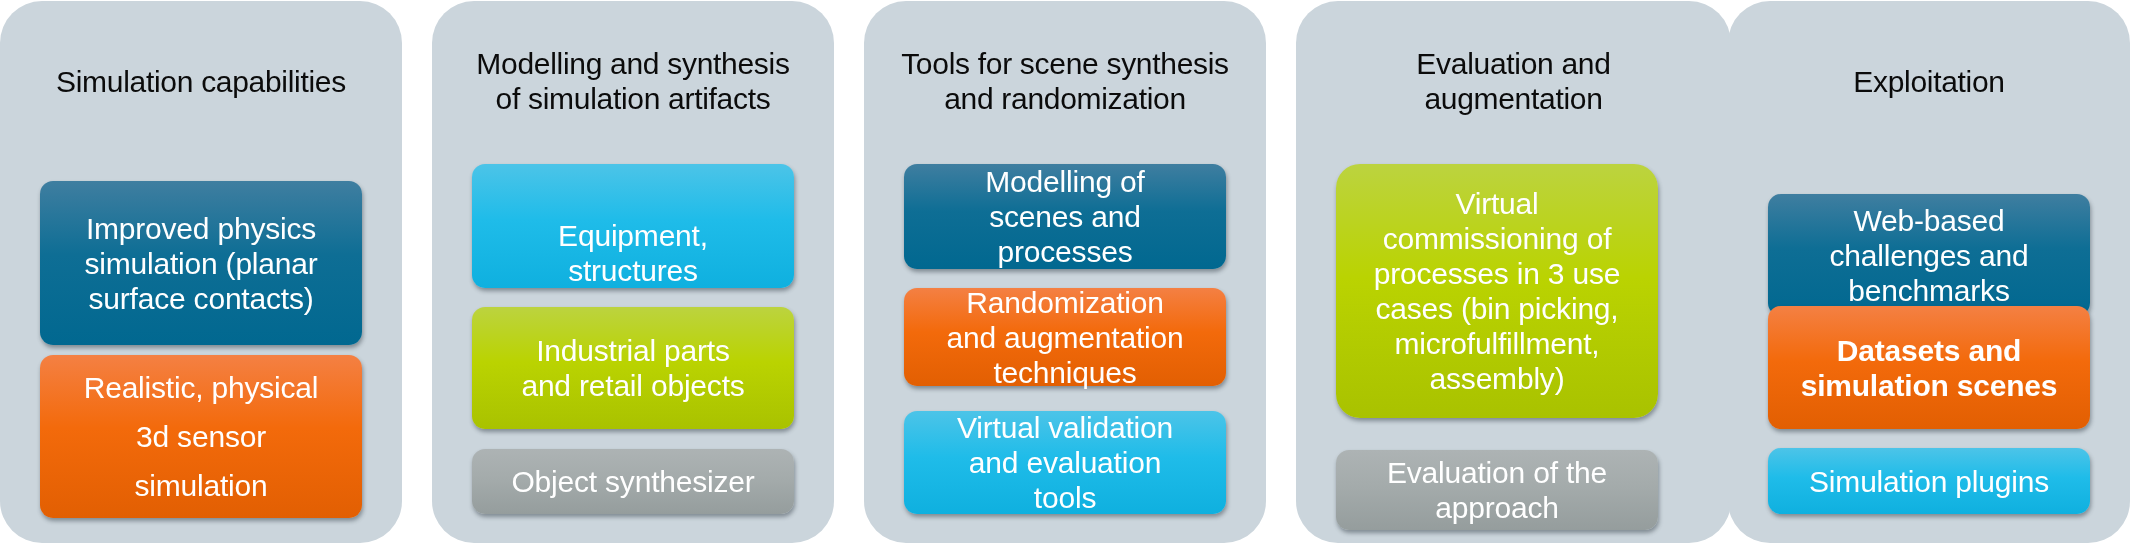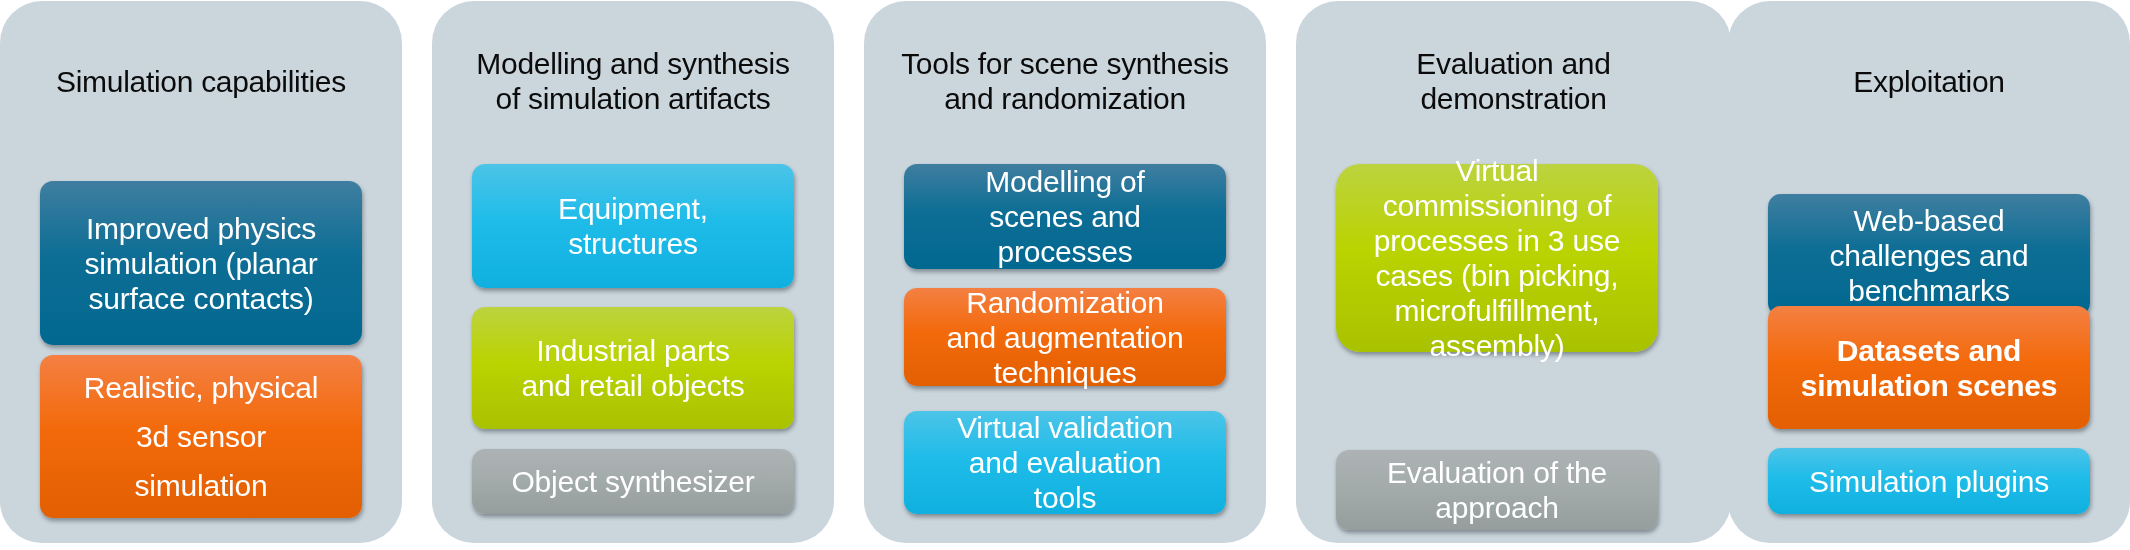--- a/index.html
+++ b/index.html
@@ -87,21 +87,21 @@
         <span class="box-line">Realistic, physical</span>
         <span class="box-line">3d sensor</span>
         <span class="box-line">simulation</span>
       </div>
     </div>
     <div class="panel" style="left: 432px;">
       <div class="panel-title">
         <span class="title-line">Modelling and synthesis</span>
         <span class="title-line">of simulation artifacts</span>
       </div>
-      <div class="box c-cyan" style="top: 163px; height: 124px;">
+      <div class="box c-cyan" style="top: 163px; height: 124px; justify-content: flex-end;">
         <span class="box-line">Equipment,</span>
         <span class="box-line">structures</span>
       </div>
       <div class="box c-green" style="top: 306px; height: 122px;">
         <span class="box-line">Industrial parts</span>
         <span class="box-line">and retail objects</span>
       </div>
       <div class="box c-grey" style="top: 448px; height: 65px;">
         <span class="box-line">Object synthesizer</span>
       </div>
@@ -123,23 +123,23 @@
       </div>
       <div class="box c-cyan" style="top: 410px; height: 103px; text-align: center;">
         <span class="box-line">Virtual validation</span>
         <span class="box-line">and evaluation</span>
         <span class="box-line">tools</span>
       </div>
     </div>
     <div class="panel" style="left: 1296px; padding-left: 33px;">
       <div class="panel-title">
         <span class="title-line">Evaluation and</span>
-        <span class="title-line">demonstration</span>
+        <span class="title-line">augmentation</span>
       </div>
-      <div class="box c-green tall" style="top: 163px; height: 188px;">
+      <div class="box c-green tall" style="top: 163px; height: 254px;">
         <span class="box-line">Virtual</span>
         <span class="box-line">commissioning of</span>
         <span class="box-line">processes in 3 use</span>
         <span class="box-line">cases (bin picking,</span>
         <span class="box-line">microfulfillment,</span>
         <span class="box-line">assembly)</span>
       </div>
       <div class="box c-grey" style="top: 433px; height: 80px; margin-top: 16px;">
         <span class="box-line">Evaluation of the</span>
         <span class="box-line">approach</span>

